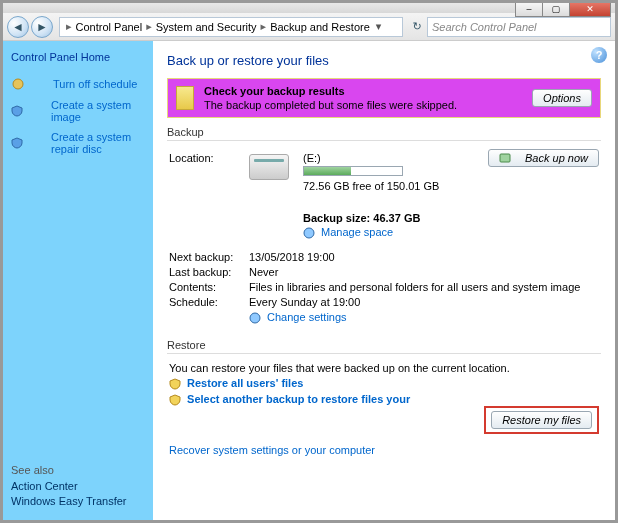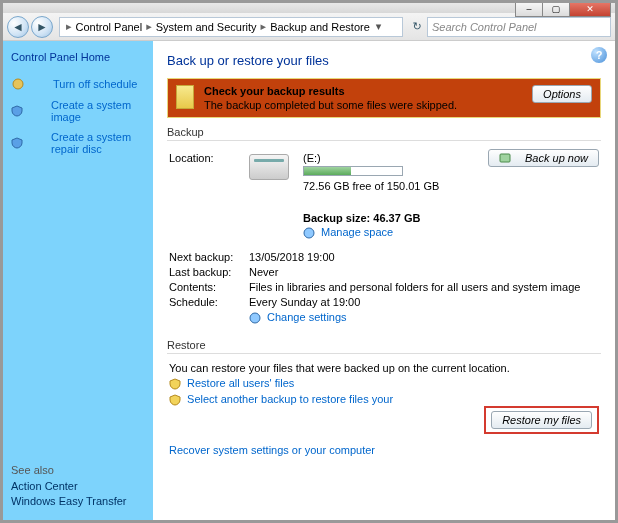--- a/index.html
+++ b/index.html
@@ -126,23 +126,23 @@
     position:absolute; right:8px; top:6px;
     width:16px;height:16px;
     border-radius:50%;
     background:radial-gradient(circle at 30% 30%,#bfe1ff,#4a90d9);
     color:#fff; font-size:11px; font-weight:bold;
     display:flex;align-items:center;justify-content:center;
   }
   
   .banner {
     border:1px solid #e8d77a;
-    background:#c2410c;
+    background:#d946ef;
     display:flex;
-    align-items:flex-start;
+    align-items:center;
     padding:6px 8px;
     margin-bottom:8px;
   }
   .banner .flag {
     width:18px;height:24px;
     background:linear-gradient(#f7e98e,#e8c94a);
     border:1px solid #c7a83a;
     margin-right:10px;
   }
   .banner .txt { flex:1; }
@@ -205,21 +205,21 @@
   .restore-row{ display:flex; align-items:flex-start;flex-direction:column; }
   .restore-row .right{ margin-left:auto; }
   .highlight-box{
     border:2px solid #d43a2f;
     padding:3px 5px;
     display:inline-block;
   }
   .shield{
     display:inline-block;width:12px;height:12px;vertical-align:middle;
   }
-  .subindent { margin-left:0px; }
+  .subindent { margin-left:0px;font-weight:bold; }
 </style>
 </head>
 <body>
 
 <div class="titlebar">
   <div class="win-buttons">
     <div class="win-btn">–</div>
     <div class="win-btn">▢</div>
     <div class="win-btn close">✕</div>
   </div>

